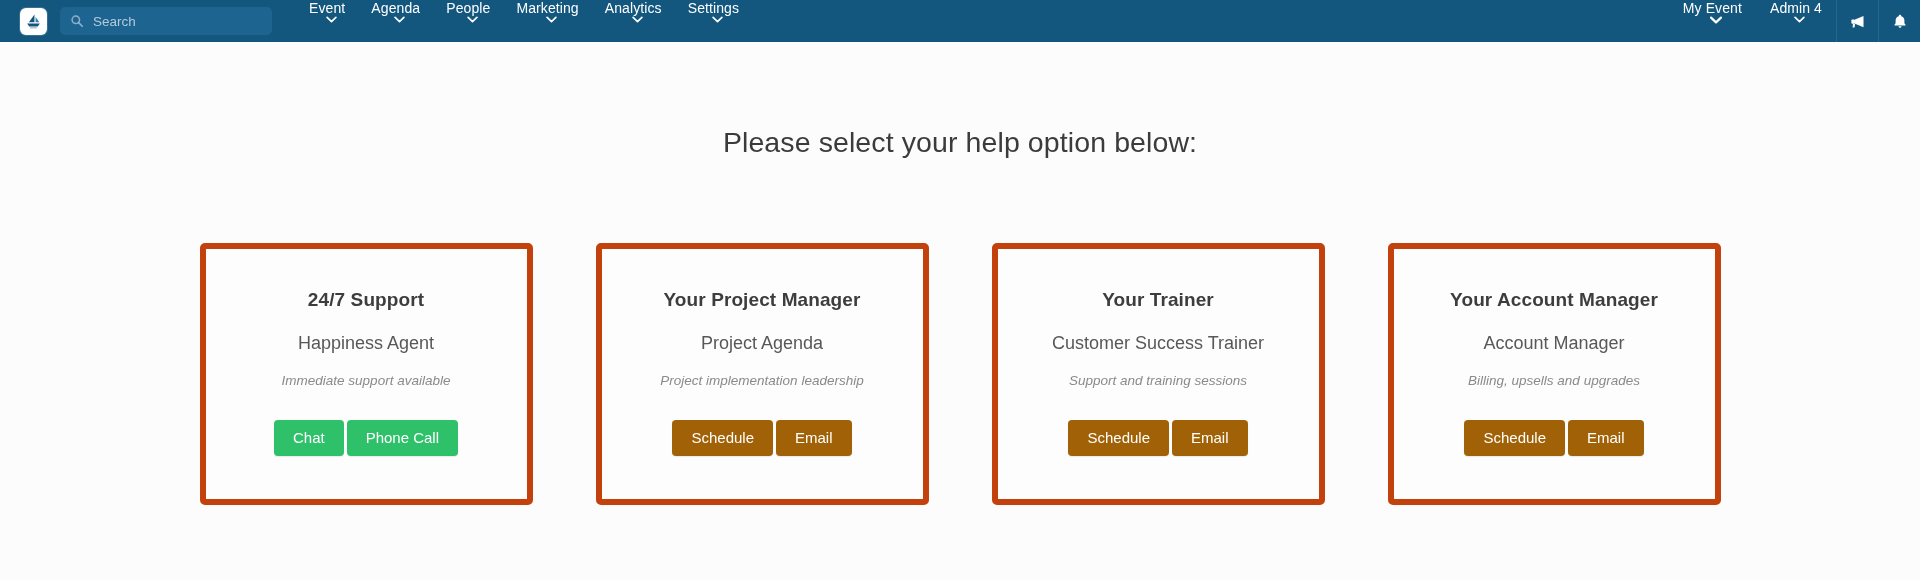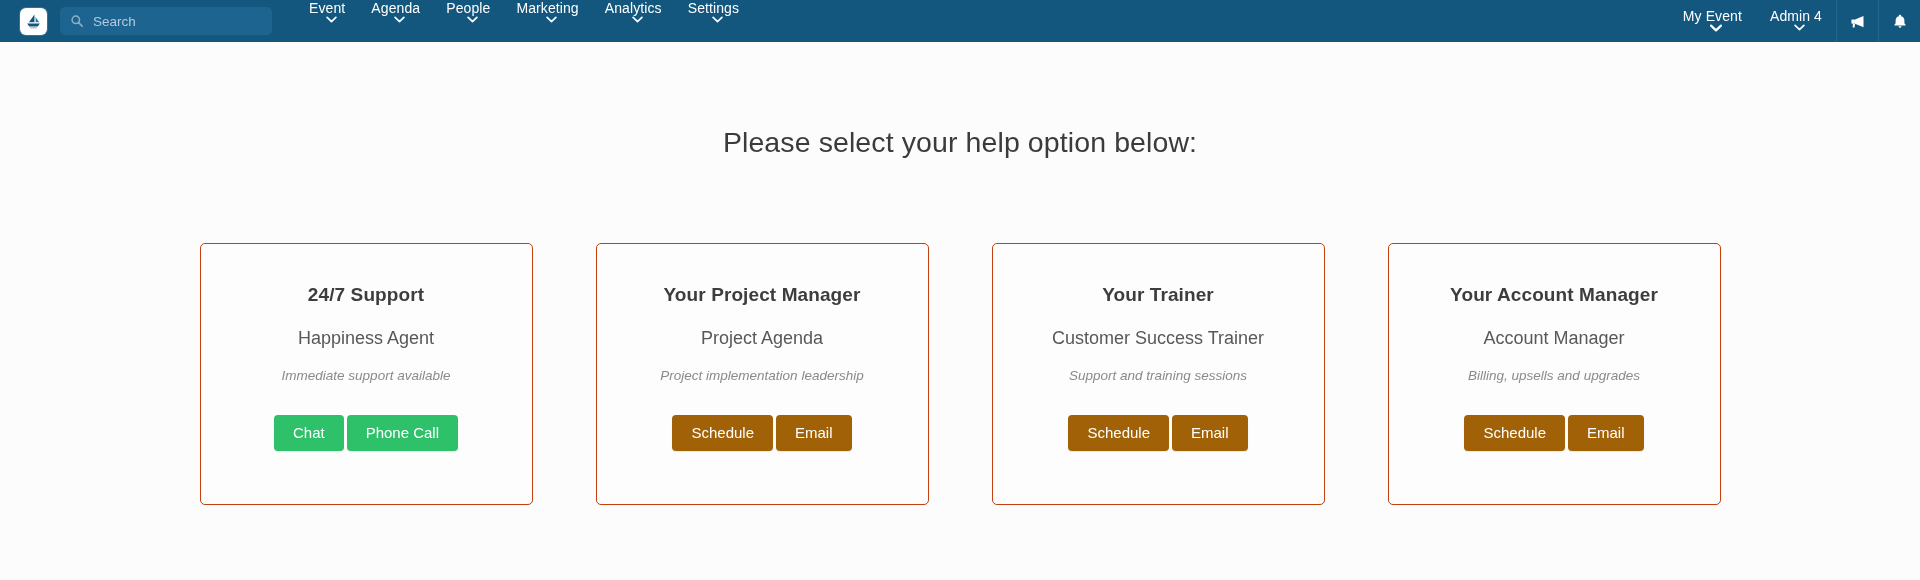--- a/index.html
+++ b/index.html
@@ -103,21 +103,21 @@
   }
 
   .nav-right {
     position: absolute;
     right: 0;
     top: 0;
     height: 42px;
     display: flex;
     align-items: center;
   }
-  .nav-right .nav-item { padding: 8px 14px; }
+  .nav-right .nav-item { padding: 0 14px; }
   .nav-icon-btn {
     width: 42px;
     height: 42px;
     display: flex;
     align-items: center;
     justify-content: center;
     cursor: pointer;
     border-left: 1px solid rgba(255,255,255,0.09);
   }
 
@@ -142,21 +142,21 @@
     justify-content: center;
     align-items: flex-start;
     gap: 63px;
     margin-top: 84px;
   }
 
   .card {
     width: 333px;
     min-height: 262px;
     background: #fdfdfd;
-    border: 1px solid #c2410c;
+    border: 6px solid #c2410c;
     border-radius: 5px;
     padding-top: 40px;
     padding-bottom: 30px;
     text-align: center;
     box-shadow: 0 1px 1px rgba(0,0,0,0.015);
   }
 
   .card-title {
     font-size: 19px;
     font-weight: 700;

